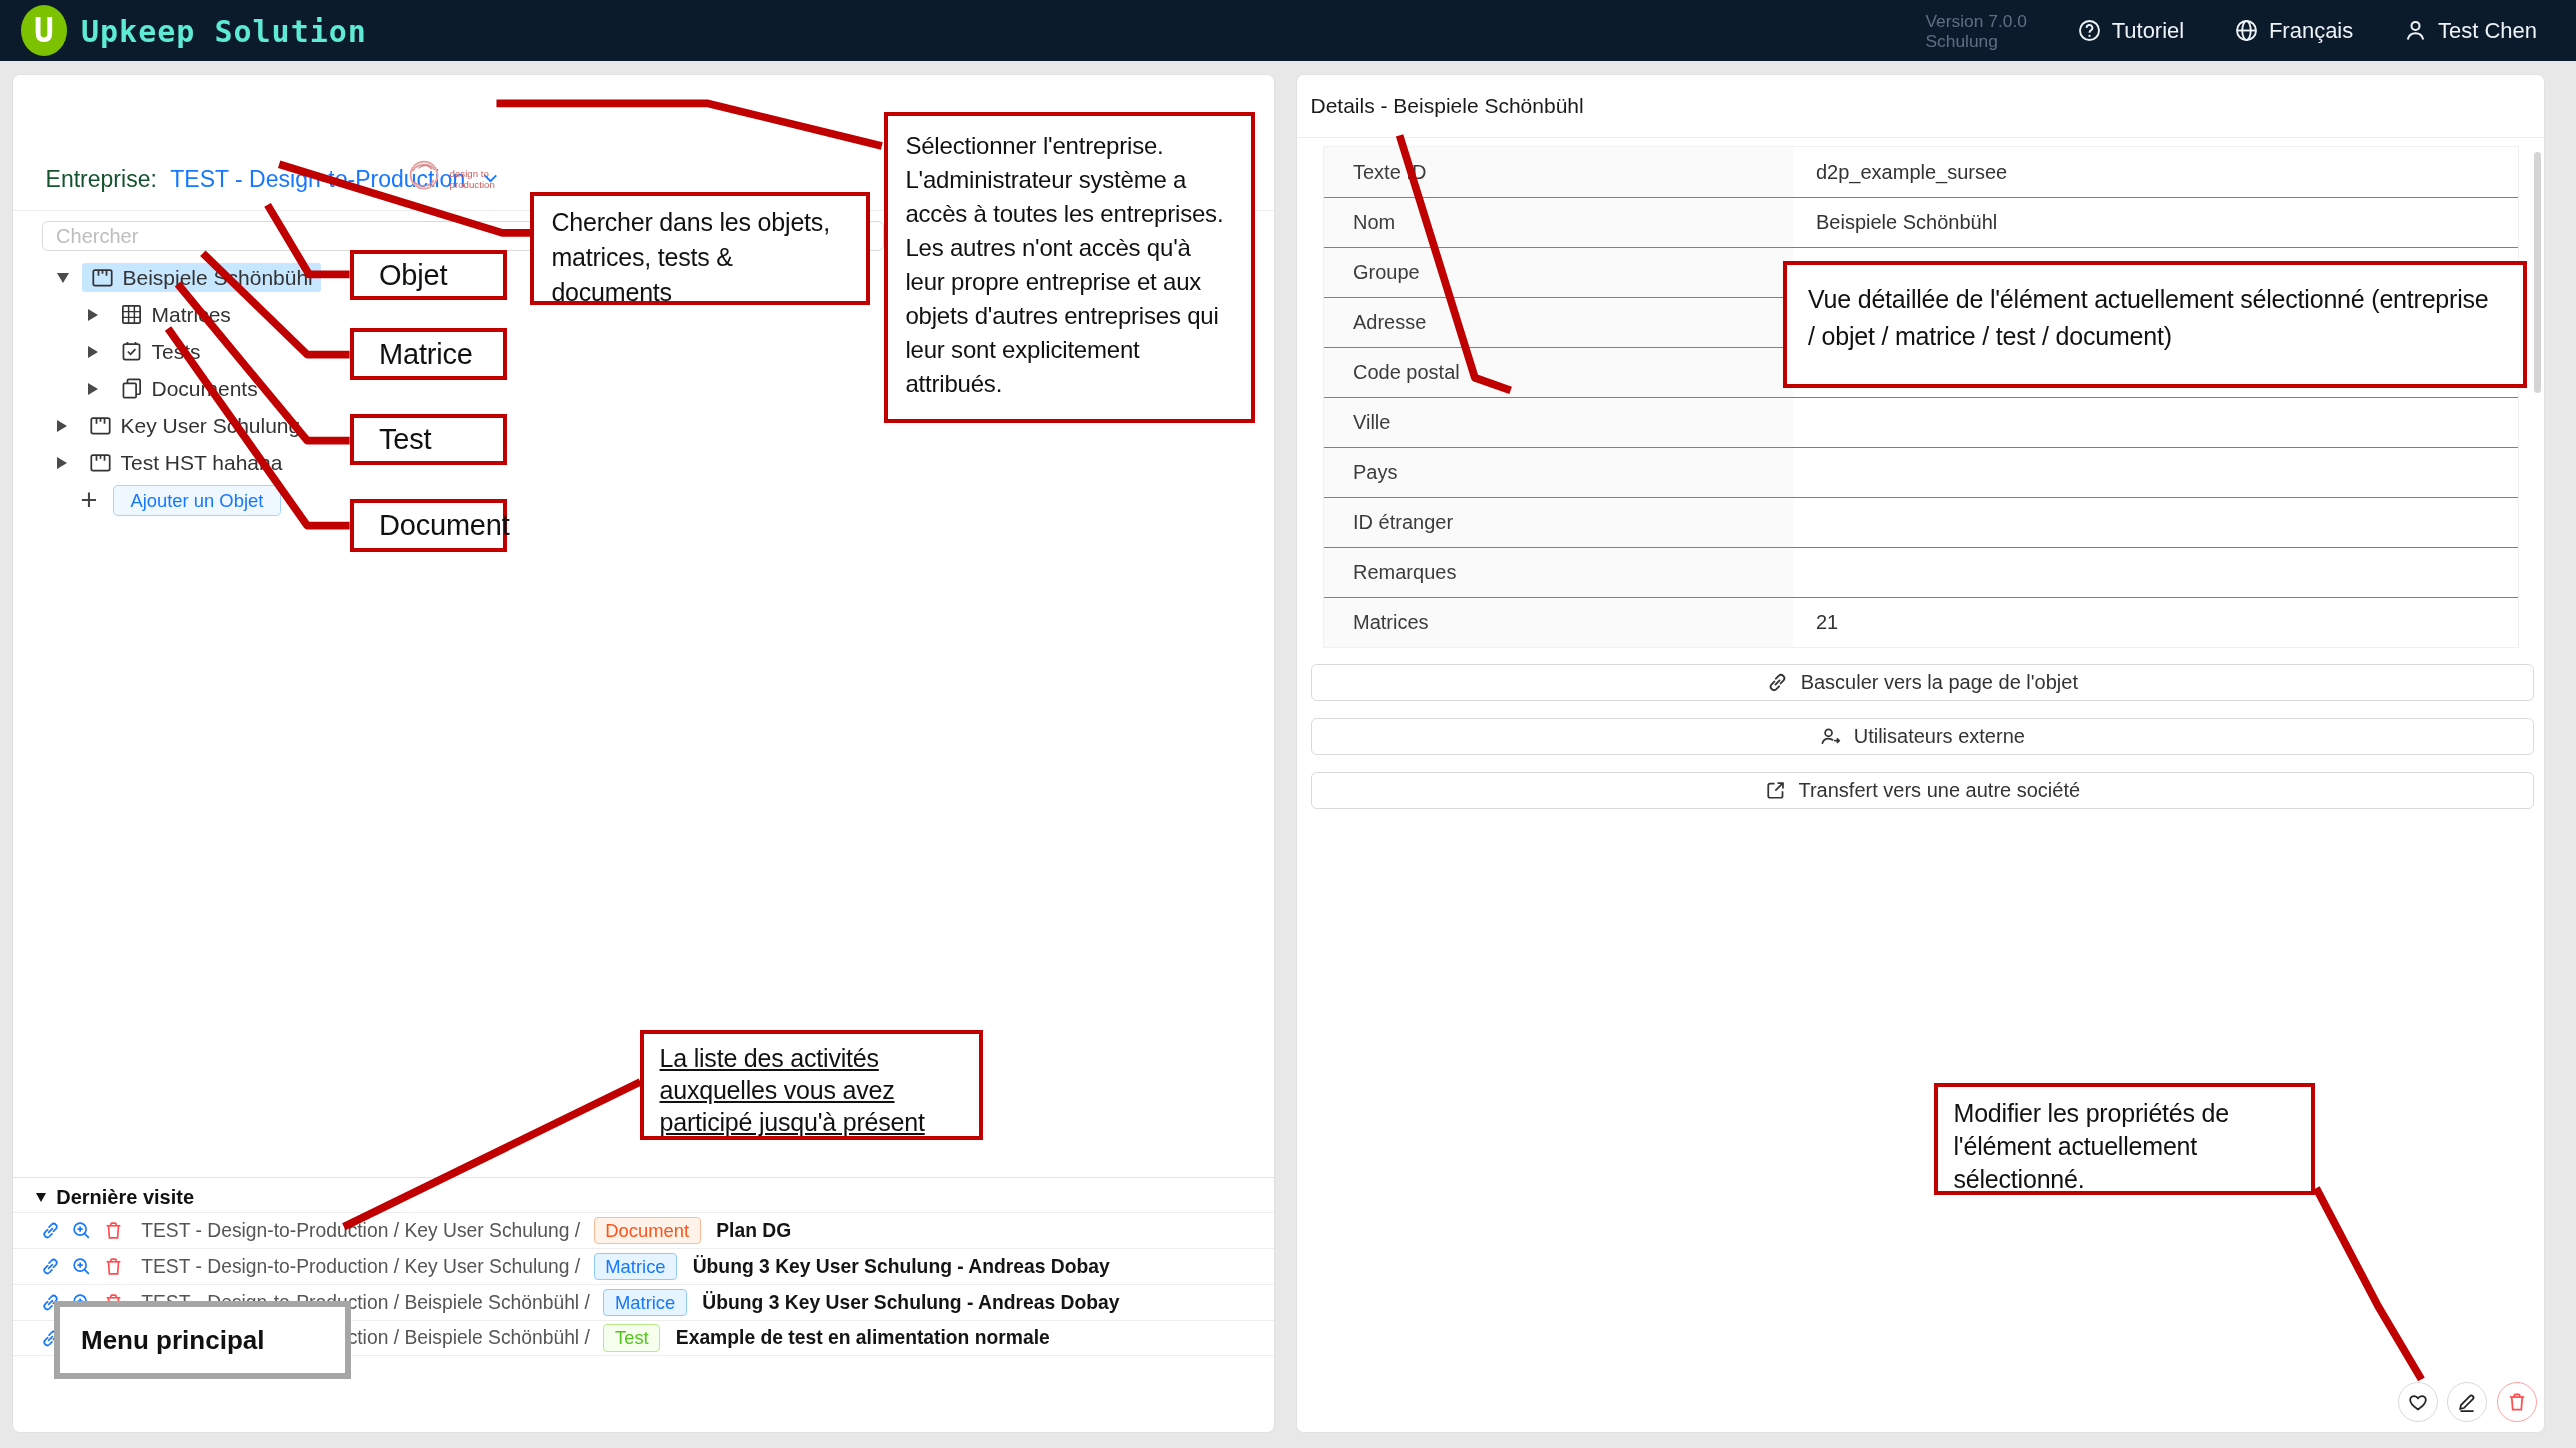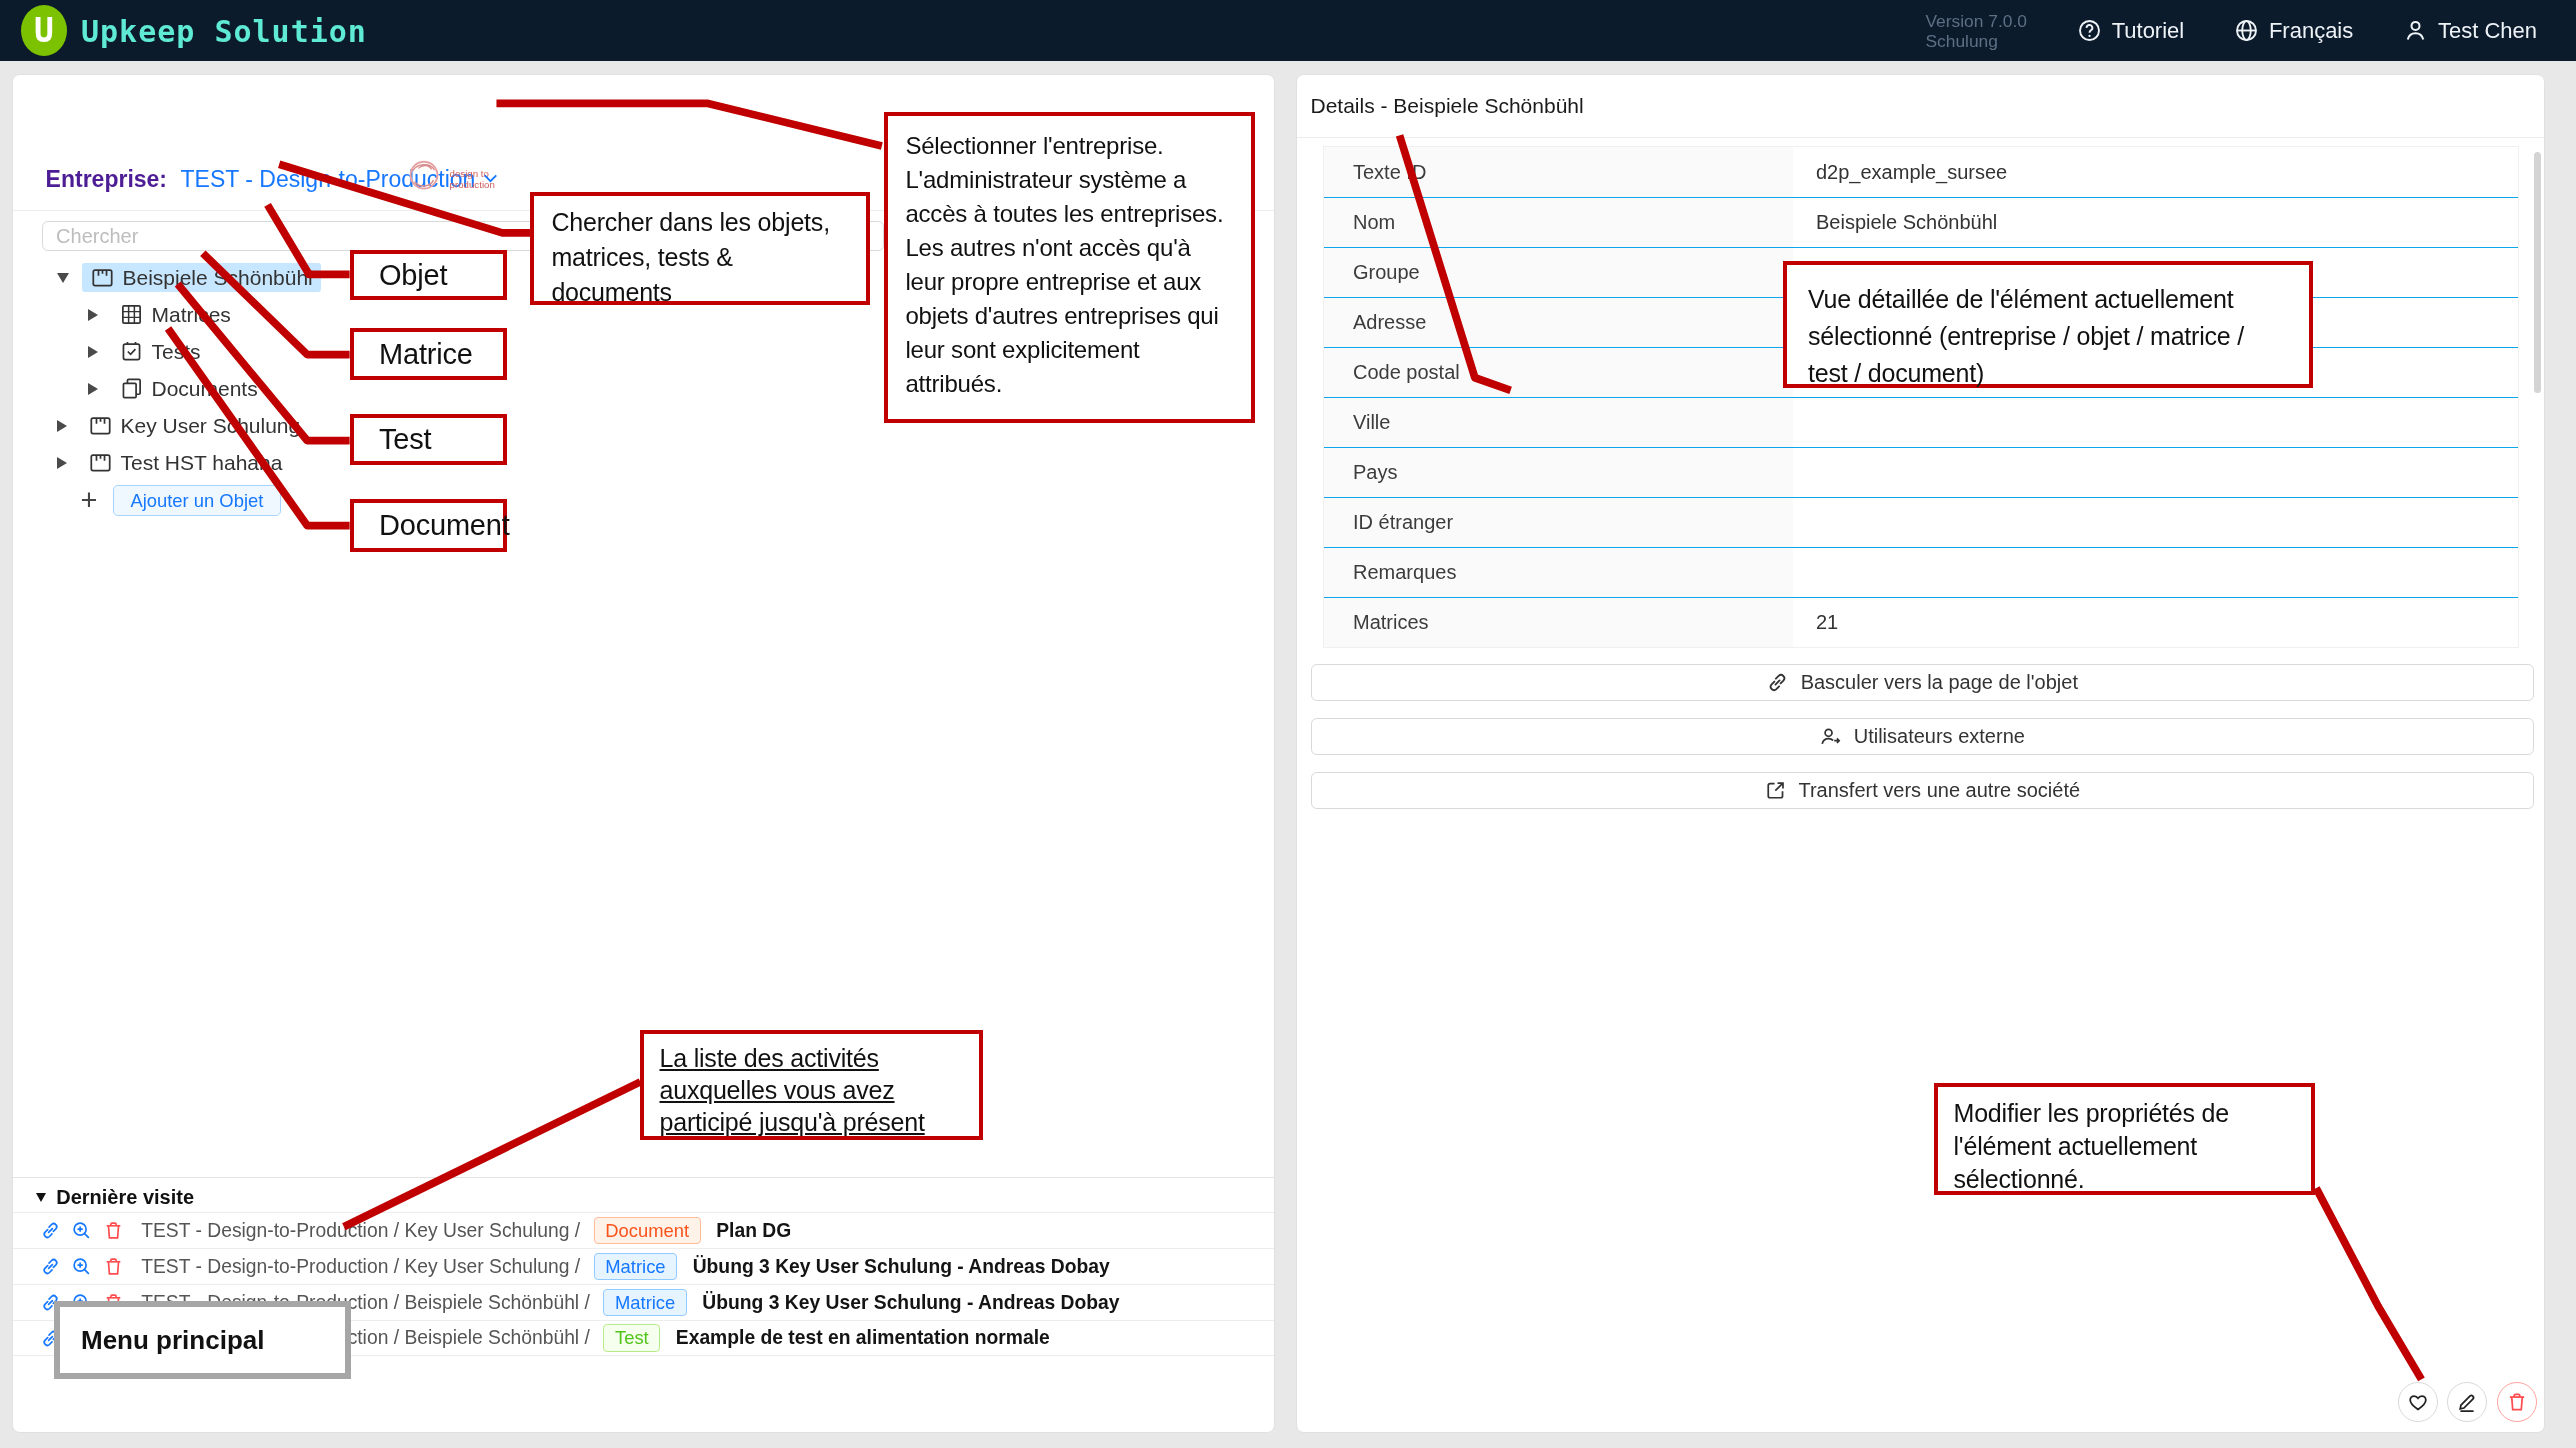--- a/index.html
+++ b/index.html
@@ -19,21 +19,21 @@
   .topitem { display:flex; align-items:center; gap:9.7px; color:#eef3f8; font-size:22px; }
   .topitem .ic { width:25px; height:25px; color:#eef3f8; }
 
   
   .panel { position:absolute; background:#fff; border:1px solid #e0e0e0; border-radius:7.7px; z-index:1; }
   #leftpanel  { left:11.6px;  top:74px; width:1263px; height:1359px; }
   #rightpanel { left:1296px; top:74px; width:1249px; height:1359px; }
 
   
   .ent-row { position:absolute; left:33px; top:91px; display:flex; align-items:center; font-size:23px; }
-  .ent-label { color:#4c1d95; font-weight:700; }
+  .ent-label { color:#14532d; font-weight:400; }
   .ent-value { color:#1677ff; font-weight:500; margin-left:13.5px; }
   .d2plogo { position:absolute; left:389px; top:80px; }
   .d2pcaption { position:absolute; left:437px; top:94px; width:68px; font-size:9.7px; line-height:10.6px; color:#d05c5c; }
   .ent-chev { position:absolute; left:467px; top:93px; width:21px; height:21px; color:#1677ff; }
   .hdivider { position:absolute; left:0; right:0; height:1px; background:#ececec; }
   #lp-div { top:135px; } #rp-div { top:62px; }
   .search { position:absolute; left:29px; top:146px; width:842px; height:30px; border:1px solid #d9d9d9;
             border-radius:5.8px; font-size:20px; padding:0 13.5px; color:#333; outline:none;
             font-family:"Liberation Sans", sans-serif; }
   .search::placeholder { color:#bdbdbd; }
@@ -95,21 +95,21 @@
   .anno { position:absolute; background:#fff; border:4.8px solid #c00000; color:#111; z-index:60;
           letter-spacing:-0.2px; }
   .anno-sm { display:flex; align-items:center; padding-left:25px; font-size:29px; }
   #an-select { left:884px; top:112px; width:371px; height:311px; padding:12.6px 17.4px; font-size:24px; line-height:34px; }
   #an-search { left:530px; top:171px; width:340px; height:113px; padding:8.7px 17.4px; font-size:25px; line-height:35px;margin-top:21px; }
   #an-objet    { left:350px; top:250px; width:157px; height:50px; }
   #an-matrice  { left:350px; top:328px; width:157px; height:52px; }
   #an-test     { left:350px; top:414px; width:157px; height:51px; }
   #an-document { left:350px; top:499px; width:157px; height:53px; }
   #an-liste { left:640px; top:1030px; width:343px; height:110px; padding:7.7px 15.5px; font-size:25px; line-height:32px;text-decoration:underline; }
-  #an-vue   { left:1783px; top:261px; width:530px; height:127px; padding:15.5px 21px; font-size:25px; line-height:37px; }
+  #an-vue   { left:1783px; top:261px; width:744px; height:127px; padding:15.5px 21px; font-size:25px; line-height:37px; }
   #an-modif { left:1934px; top:1083px; width:381px; height:112px; padding:9.7px 15.5px; font-size:25px; line-height:33px; }
   #menu-principal { left:54px; top:1301px; width:297px; height:78px; border:6.8px solid #a6a6a6; background:#fff;
                     display:flex; align-items:center; padding-left:21px; font-size:26px; font-weight:bold;
                     color:#111; position:absolute; z-index:60; }
   svg.ic { display:block; }
 </style>
 </head>
 <body>
 
 <svg width="0" height="0" style="position:absolute">

